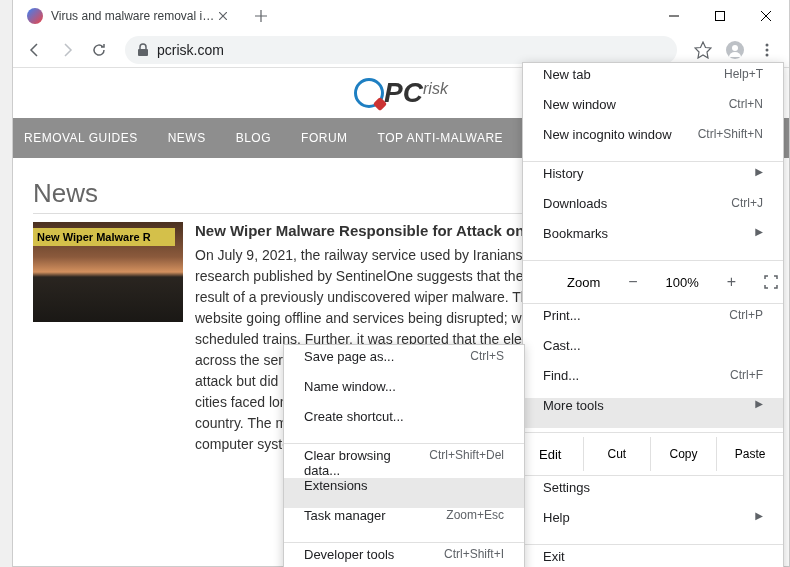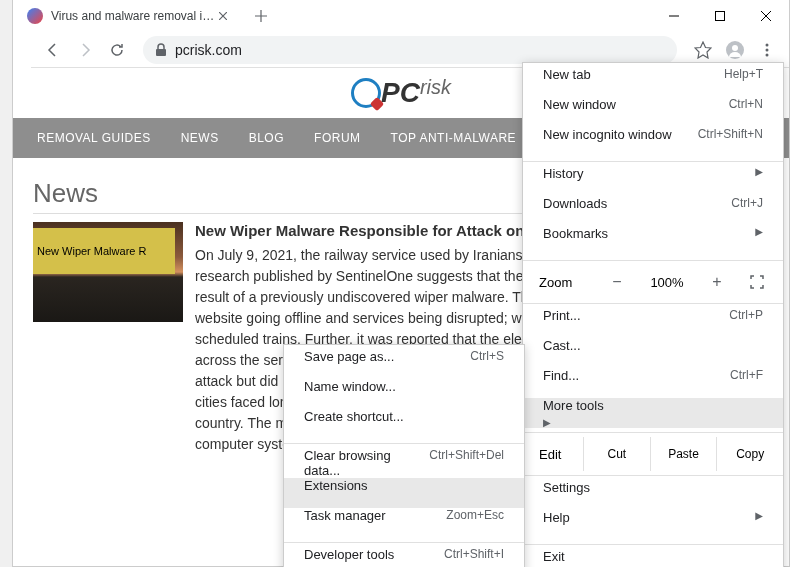--- a/index.html
+++ b/index.html
@@ -6,52 +6,52 @@
 body { background:#f0f0f0; width:790px; height:567px; overflow:hidden; position:relative; }
 .window { position:absolute; left:12px; top:0; width:778px; height:567px; background:#fff; border:1px solid #ccc; border-top:none; }
 .titlebar { height:32px; display:flex; align-items:center; background:#fff; }
 .tab { display:flex; align-items:center; background:#fff; border-radius:8px 8px 0 0; padding:0 8px; height:32px; margin-left:6px; width:220px; }
 .favicon { width:16px; height:16px; margin-right:8px; background:linear-gradient(135deg,#3b82f6,#ef4444); border-radius:50%; flex-shrink:0; }
 .tab-title { flex:1; white-space:nowrap; overflow:hidden; text-overflow:ellipsis; font-size:12px; color:#3c4043; }
 .tab-close { width:16px; height:16px; border-radius:50%; display:flex; align-items:center; justify-content:center; color:#5f6368; cursor:pointer; }
 .newtab { width:28px; height:28px; display:flex; align-items:center; justify-content:center; margin-left:8px; color:#5f6368; }
 .winbtns { margin-left:auto; display:flex; }
 .winbtn { width:46px; height:32px; display:flex; align-items:center; justify-content:center; color:#000; }
-.toolbar { height:36px; display:flex; align-items:center; padding:0 8px; gap:4px; border-bottom:1px solid #e0e0e0;margin-left:18px; }
+.toolbar { height:36px; display:flex; align-items:center; padding:0 8px; gap:4px; border-bottom:1px solid #e0e0e0; }
 .tbtn { width:28px; height:28px; border-radius:50%; display:flex; align-items:center; justify-content:center; color:#5f6368; }
 .tbtn.disabled { color:#bdc1c6; }
 .addressbar { flex:1; height:28px; background:#f1f3f4; border-radius:14px; display:flex; align-items:center; padding:0 12px; margin:0 8px; gap:8px; }
 .lock { color:#5f6368; }
 .url { color:#202124; font-size:14px; }
 .content { position:relative; height:calc(100% - 68px); overflow:hidden; }
 .site-header { height:50px; display:flex; align-items:center; justify-content:center; background:#fff; }
 .logo-wrap { display:flex; align-items:center; }
 .logo-icon { width:30px; height:30px; border-radius:50%; border:3px solid #1e7fc2; position:relative; }
 .logo-icon::after { content:''; position:absolute; right:-4px; bottom:-4px; width:10px; height:10px; background:#c33; border-radius:2px; transform:rotate(45deg); }
 .logo-pc { font-size:28px; font-weight:bold; font-style:italic; color:#333; }
-.logo-risk { font-size:20px; font-style:italic; color:#666; align-self:flex-end; margin-bottom:11px; }
-.navbar { height:40px; background:#8e8e8e; display:flex; align-items:center; padding:0 24px; gap:30px; }
+.logo-risk { font-size:16px; font-style:italic; color:#666; align-self:flex-end; margin-bottom:11px; }
+.navbar { height:40px; background:#8e8e8e; display:flex; align-items:center; padding:0 11px; gap:30px; }
 .navitem { color:#fff; font-size:12px; letter-spacing:0.5px; }
 .page { padding:20px; }
 .section-title { font-size:26px; color:#666; font-weight:normal; margin-bottom:8px; border-bottom:1px solid #ddd; padding-bottom:4px; }
 .article { display:flex; gap:12px; }
 .thumb { width:150px; height:100px; background:linear-gradient(to bottom,#4a3020 0%,#8b5a3c 35%,#d4915f 50%,#2a2520 55%,#1a1815 100%); position:relative; flex-shrink:0; }
-.thumb-label { position:absolute; top:6px; left:0; right:8px; background:#d4c04a; color:#000; font-size:11px; padding:17px 4px; font-weight:normal; }
+.thumb-label { position:absolute; top:6px; left:0; right:8px; background:#d4c04a; color:#000; font-size:11px; padding:3px 4px; font-weight:bold; }
 .article-body { flex:1; }
 .article-title { font-size:15px; font-weight:bold; color:#333; margin-bottom:6px; }
 .article-text { font-size:14px; color:#333; line-height:1.5; }
 .menu { position:absolute; background:#fff; border:1px solid #ccc; box-shadow:0 2px 10px rgba(0,0,0,0.2); z-index:100; }
 .main-menu { right:6px; top:62px; width:262px; padding:4px 0; }
 .menu-row { height:30px; display:flex; align-items:flex-start; padding:0 20px; color:#202124; font-size:13px; }
-.menu-row.hover { background:#e8e8e8;flex-direction:column; }
+.menu-row.hover { background:#e8e8e8; }
 .menu-row .label { flex:1; }
 .menu-row .shortcut { color:#5f6368; font-size:12px; }
 .menu-row .arrow { color:#5f6368; font-size:10px; }
 .menu-sep { height:1px; background:#e0e0e0; margin:4px 0; }
-.zoom-row { height:34px; display:flex; align-items:center; padding:0 16px; gap:18px; }
+.zoom-row { height:34px; display:flex; align-items:center; padding:0 16px; gap:28px;margin-left:28px; }
 .zoom-label { flex:1; }
 .zoom-btn { width:24px; text-align:center; color:#5f6368; font-size:16px; }
 .zoom-val { width:40px; text-align:center; }
 .zoom-full { width:20px; display:flex; align-items:center; justify-content:center; }
 .edit-row { display:flex; height:34px; align-items:center; }
 .edit-label { padding:0 16px; flex:0 0 60px; }
 .edit-btn { flex:1; text-align:center; border-left:1px solid #e0e0e0; height:100%; display:flex; align-items:center; justify-content:center; font-size:12px; }
 .sub-menu { right:265px; top:344px; width:242px; padding:4px 0; }
 svg { display:block; }
 </style>
@@ -222,22 +222,22 @@
       <span class="shortcut">Ctrl+F</span>
     </div>
   <div class="menu-row hover">
       <span class="label">More tools</span>
       <span class="arrow">▶</span>
     </div>
   <div class="menu-sep"></div>
   <div class="edit-row">
     <span class="edit-label">Edit</span>
     <span class="edit-btn">Cut</span>
+    <span class="edit-btn">Copy</span>
     <span class="edit-btn">Paste</span>
-    <span class="edit-btn">Copy</span>
   </div>
   <div class="menu-sep"></div>
   <div class="menu-row">
       <span class="label">Settings</span>
     </div>
   <div class="menu-row">
       <span class="label">Help</span>
       <span class="arrow">▶</span>
     </div>
   <div class="menu-sep"></div>

